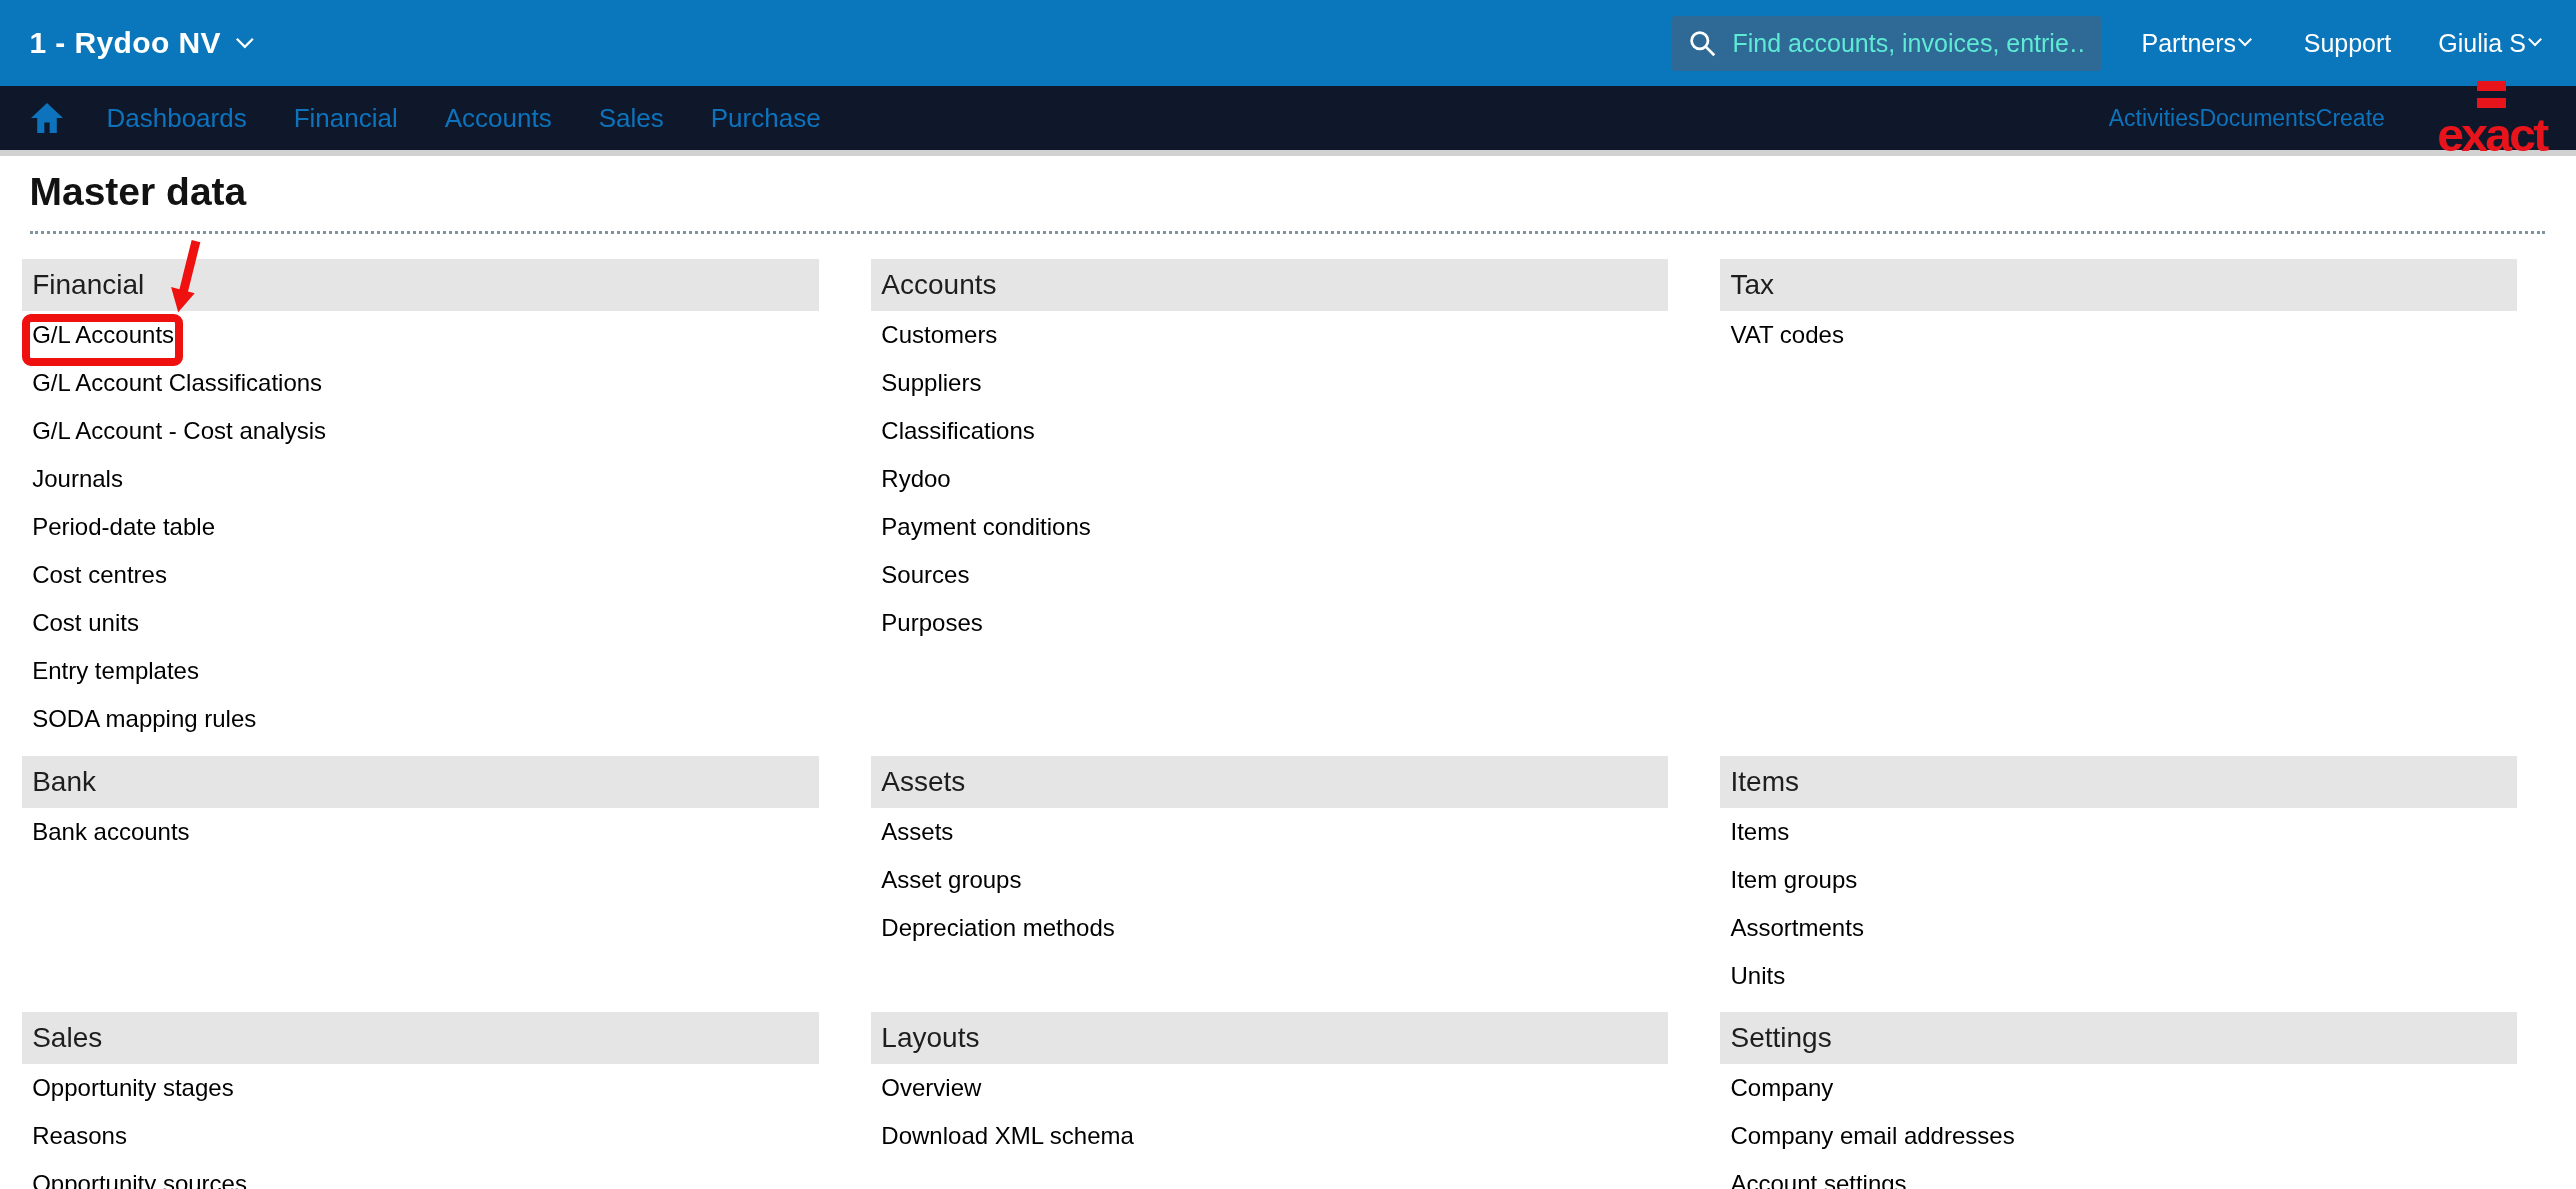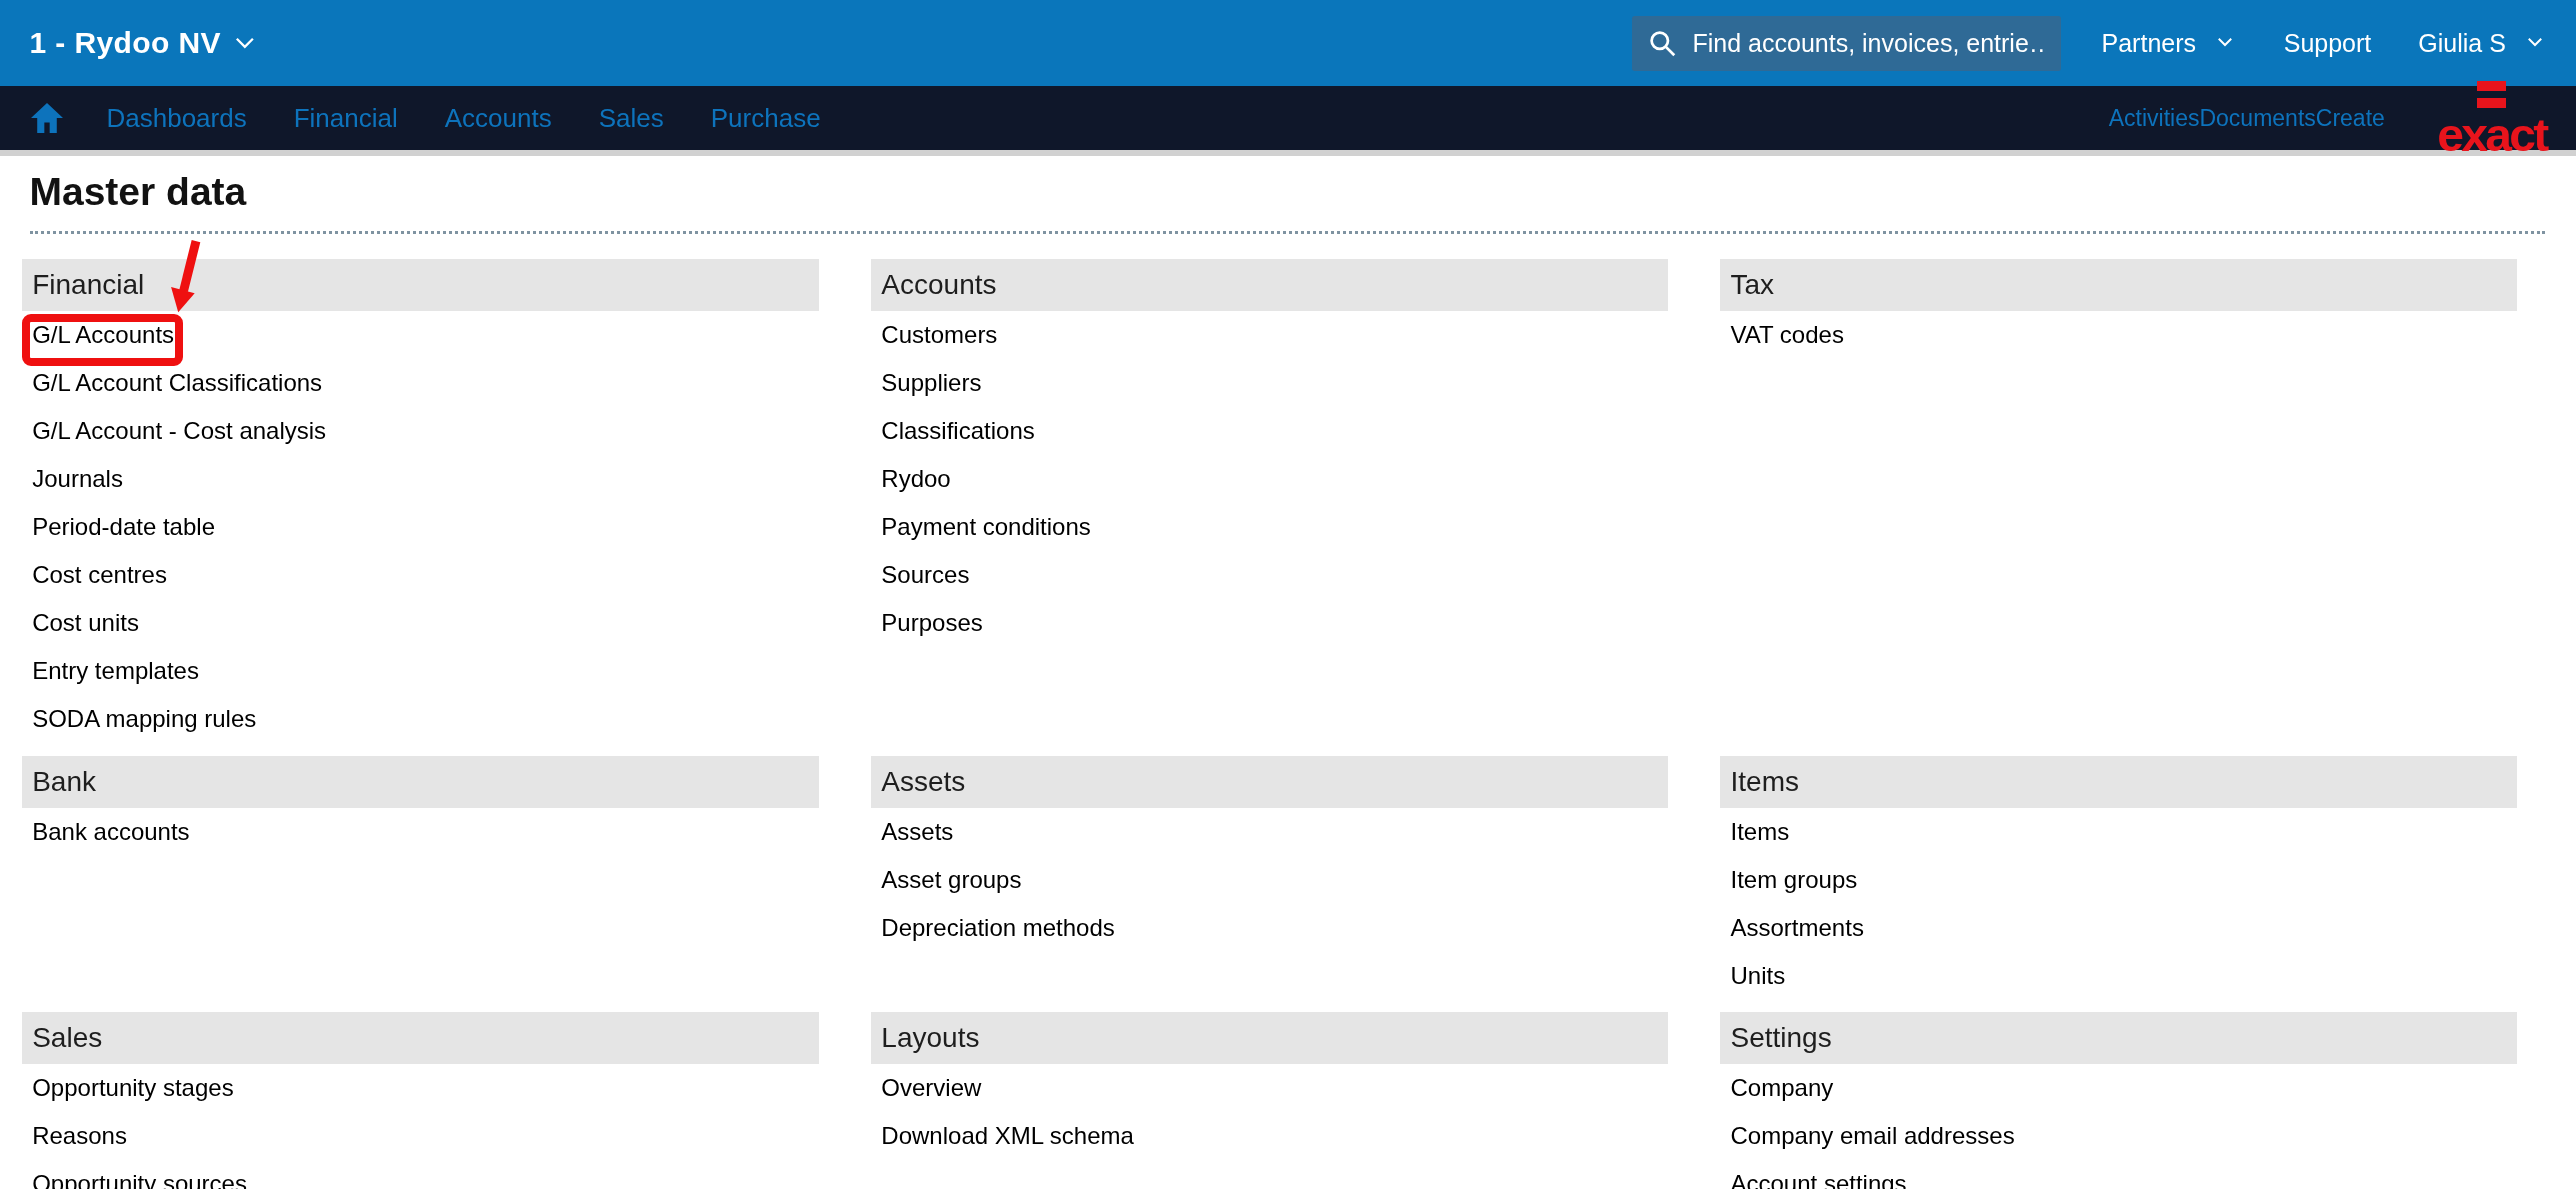--- a/index.html
+++ b/index.html
@@ -9,23 +9,23 @@
   
   .topbar { height:86px; background:#0A76BB; display:flex; align-items:center;
             padding:0 29.5px; color:#fff; }
   .company { display:flex; align-items:center; gap:14.3px; font-size:30px;
              font-weight:600; letter-spacing:0.4px; cursor:pointer; }
   .chev { width:19.7px; height:11.6px; display:inline-block; }
   .chev svg { display:block; }
   .topbar-spacer { flex:1; }
   .searchbox { width:429px; height:55px; background:#2F6A96; border-radius:2.7px;
                display:flex; align-items:center; padding:0 16px; gap:16px; cursor:text; }
-  .searchbox .ph { font-size:25px; color:#ffffff; white-space:nowrap; overflow:hidden; }
+  .searchbox .ph { font-size:25px; color:#5eead4; white-space:nowrap; overflow:hidden; }
   .topbar-links { display:flex; align-items:center; gap:47px; margin-left:41px; }
-  .topbar-link { display:flex; align-items:center; gap:21px; font-size:25px;
+  .topbar-link { display:flex; align-items:center; gap:1px; font-size:25px;
                  color:#fff; cursor:pointer; white-space:nowrap; }
 
   
   .navbar { height:70px; background:#0f172a; border-bottom:6.3px solid #D1D1D1;
             display:flex; align-items:center; padding:0 29.5px; }
   .home { width:34px; height:32px; margin-right:43px; cursor:pointer; display:flex; }
   .nav-left { display:flex; align-items:center; gap:47px; }
   .nav-left a { font-size:26px; color:#0D73BC; text-decoration:none; white-space:nowrap; }
   .nav-right { margin-left:auto; display:flex; align-items:center; gap:47px; }
   .nav-right a { font-size:23px; color:#0D73BC; text-decoration:none; white-space:nowrap; }

